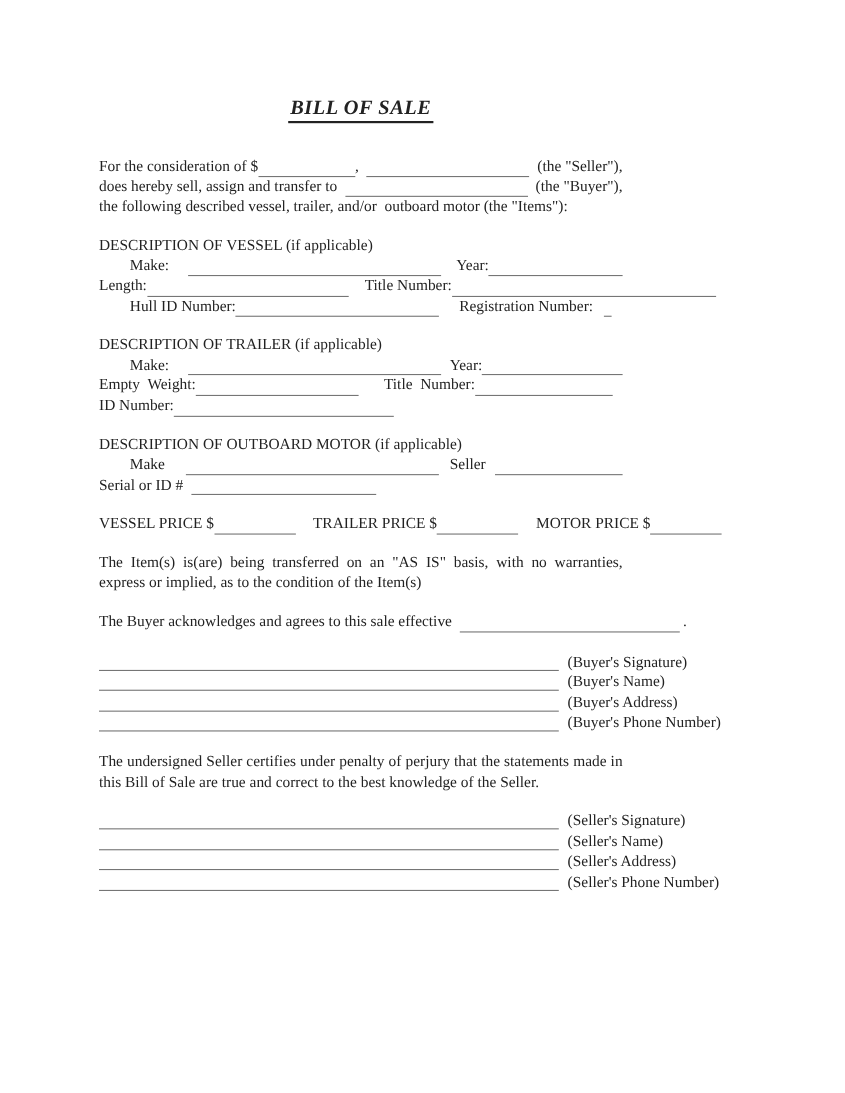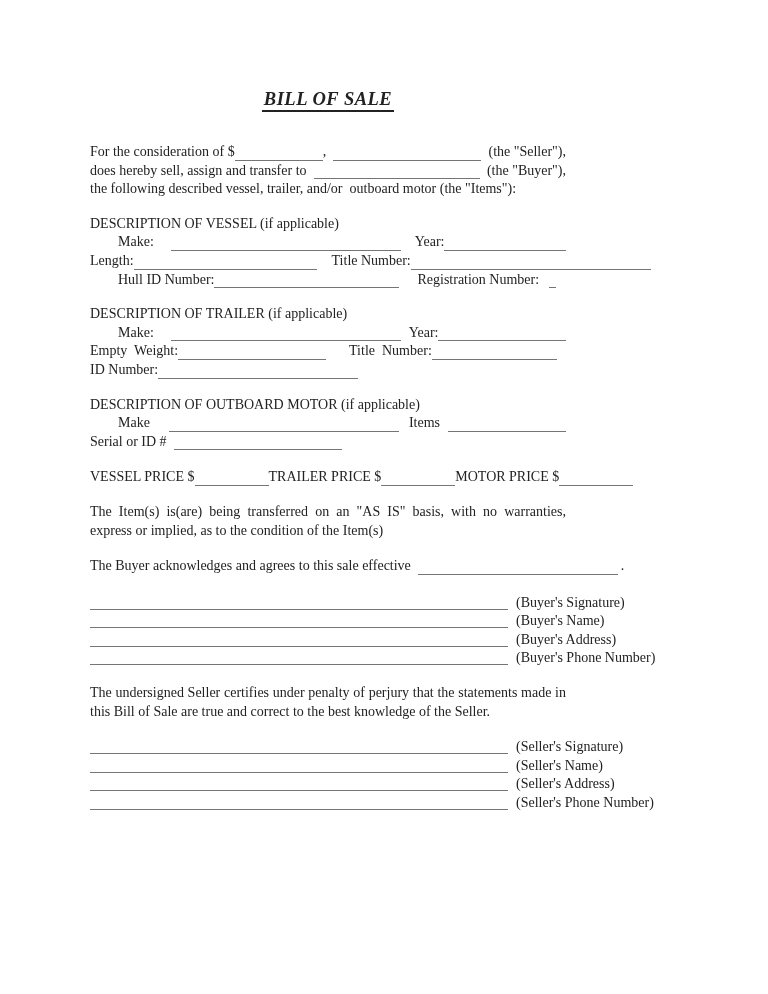--- a/index.html
+++ b/index.html
@@ -34,21 +34,21 @@
     height:16px; margin-bottom:1px;
     flex:0 0 auto;
   }
   .grow { flex:1 1 auto; }
 
   .sec-head { margin-top:16px; }
   .para { margin-top:16px; text-align:justify; text-align-last:left; }
   .mt17 { margin-top:17px; }
   .mt18 { margin-top:18px; }
 
-  .price-row { display:flex; justify-content:space-between; margin-top:17px; }
+  .price-row { display:flex; justify-content:space-between; margin-top:17px;gap:16px; }
   .price-group { display:flex; align-items:flex-end; }
 
   .sig-row { display:flex; align-items:flex-start; }
   .sig-line { width:418px; }
   .sig-label { padding-left:8px; white-space:pre; }
 </style>
 </head>
 <body>
 
 <div class="page">
@@ -114,21 +114,21 @@
         <span class="lbl">ID Number:</span>
         <span class="blank" style="width:200px"></span>
       </div>
     </div>
 
     <div>
       <div class="sec-head">DESCRIPTION OF OUTBOARD MOTOR (if applicable)</div>
       <div class="row">
         <span class="lbl ind">Make</span>
         <span class="blank" style="width:230px; margin-left:19px"></span>
-        <span class="lbl" style="margin-left:10px">Items</span>
+        <span class="lbl" style="margin-left:10px">Seller</span>
         <span class="blank grow" style="margin-left:8px"></span>
       </div>
       <div class="row">
         <span class="lbl">Serial or ID #</span>
         <span class="blank" style="width:168px; margin-left:7px"></span>
       </div>
     </div>
 
     <div class="price-row">
       <span class="price-group">

